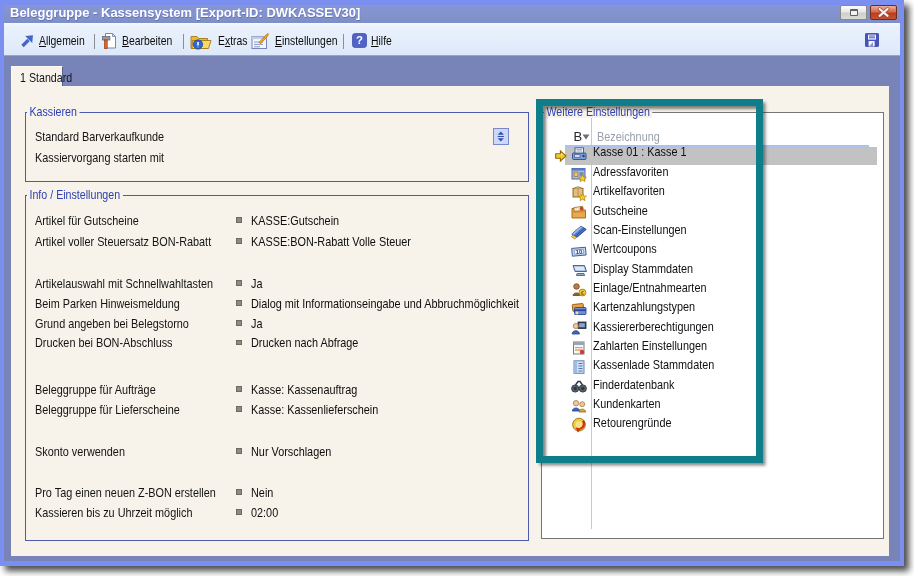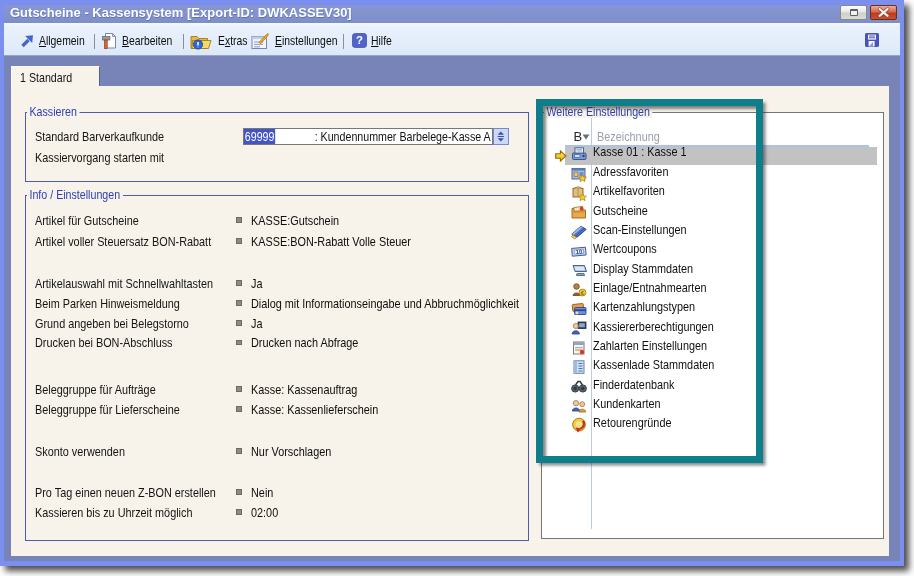--- a/index.html
+++ b/index.html
@@ -15,38 +15,38 @@
 #btn-max .g{position:absolute;left:8.6px;top:3px;width:8.8px;height:7px;border:1.2px solid #5c6169;border-top:2.2px solid #5c6169;background:#f4f2ec;box-sizing:border-box;border-radius:1px;}
 #btn-close{left:870px;top:5.2px;width:27.4px;height:14.4px;border:1px solid #6e2c1e;border-radius:2px;box-sizing:border-box;
   background:linear-gradient(180deg,#edac96,#d96a4a 45%,#bc3c1e 55%,#c85030);}
 #toolbar{left:4px;top:23.4px;width:895.5px;height:32.3px;
   background:linear-gradient(180deg,#f6faff 0%,#e9f1fc 12%,#e2ecfa 70%,#dce7f8 100%);
   border-bottom:1.5px solid #98a4c6;box-sizing:border-box;}
 .sep{top:34px;width:1px;height:15px;background:#8d8d93;}
 .mtext{top:33.2px;height:15px;line-height:15px;font-size:13px;color:#0c0c0c;transform:scaleX(0.8);transform-origin:0 50%;white-space:pre;}
 .mtext u{text-decoration:underline;}
 #page{left:11px;top:86px;width:878px;height:470px;background:#f7f3ea;}
-#tab{left:11px;top:65.5px;width:89px;height:20.5px;background:#f7f3ea;
+#tab{left:11px;top:65.5px;width:52px;height:20.5px;background:#f7f3ea;
   border-top:1.6px solid #fbfaf6;border-left:1.6px solid #fbfaf6;border-right:1px solid #55608e;box-sizing:border-box;}
 #tab span{position:absolute;left:8px;top:3.4px;font-size:13px;color:#15151a;transform:scaleX(0.82);transform-origin:0 50%;white-space:pre;}
 .fs{border:1px solid #4e5aab;}
 .fslabel{height:13px;line-height:13px;font-size:13px;color:#2e41b2;background:#f7f3ea;padding:0 3px;transform:scaleX(0.82);transform-origin:0 50%;white-space:pre;}
 .rowlbl{height:15px;line-height:15px;font-size:13px;color:#141414;transform:scaleX(0.835);transform-origin:0 50%;white-space:pre;}
 .bullet{width:5.5px;height:5.5px;background:#8b8b83;border:1px solid #6b6b63;box-sizing:border-box;}
 .val{height:15px;line-height:15px;font-size:13px;color:#0d0d0d;transform:scaleX(0.835);transform-origin:0 50%;white-space:pre;}
 .lst{transform:scaleX(0.835);transform-origin:0 50%;white-space:pre;}
 .field{background:#ffffff;border:1px solid #777777;box-sizing:border-box;}
 </style>
 </head>
 <body>
 <div id="stage">
   <div id="win" class="abs"></div>
   <div id="client" class="abs"></div>
   <div id="titlebar" class="abs"></div>
-  <div id="title-text" class="abs">Gutscheine - Kassensystem [Export-ID: DWKASSEV30]</div>
+  <div id="title-text" class="abs">Beleggruppe - Kassensystem [Export-ID: DWKASSEV30]</div>
   <div id="btn-max" class="abs">
       <div class="g"></div>
     </div>
   <div id="btn-close" class="abs">
     <svg width="26" height="13" style="position:absolute;left:0;top:0">
         <path d="M8.6 3.2 L16.6 10 M16.6 3.2 L8.6 10" stroke="#8f4436" stroke-width="3.6" stroke-linecap="round"></path>
         <path d="M8.6 3 L16.6 9.8 M16.6 3 L8.6 9.8" stroke="#f6f3f0" stroke-width="2.2" stroke-linecap="round"></path>
       </svg>
   </div>
   <div id="toolbar" class="abs"></div>
@@ -95,23 +95,20 @@
 
   <div id="page" class="abs"></div>
   <div id="tab" class="abs">
       <span>1 Standard</span>
     </div>
 
   <div class="abs fs" style="left:24.5px;top:111.5px;width:502px;height:68.5px;"></div>
   <div class="abs fslabel" style="left:26.5px;top:104.8px;">Kassieren</div>
   <div class="abs rowlbl" style="left:35px;top:128.5px;">Standard Barverkaufkunde</div>
   <div class="abs rowlbl" style="left:35px;top:150.0px;">Kassiervorgang starten mit</div>
-  <div class="abs field" style="left:242.5px;top:127.5px;width:250.5px;height:17px;">
-     <div style="position:absolute;left:0.5px;top:0.5px;height:15px;line-height:15px;font-size:13px;transform:scaleX(0.82);transform-origin:0 50%;white-space:pre;"><span style="background:#4355c2;color:#fff;padding:0 1px;">69999</span><span style="display:inline-block;width:48px;"></span>: Kundennummer Barbelege-Kasse A</div>
-  </div>
   <div class="abs" style="left:493px;top:127.5px;width:15.7px;height:17px;background:#ccd8f4;border:1px solid #7888cc;box-sizing:border-box;">
     <svg width="13.7" height="15" style="position:absolute;left:0;top:0" viewBox="0 0 13.7 15">
       <polygon points="6.8,2.6 9.9,5.8 3.7,5.8" fill="#3450ae"></polygon>
       <rect x="3.7" y="7" width="6.2" height="1" fill="#3450ae"></rect>
       <polygon points="6.8,12.4 9.9,9.2 3.7,9.2" fill="#3450ae"></polygon>
     </svg>
   </div>
 
   <div class="abs fs" style="left:24.5px;top:194.5px;width:502px;height:344.5px;"></div>
   <div class="abs fslabel" style="left:26.5px;top:187.5px;">Info / Einstellungen</div>

